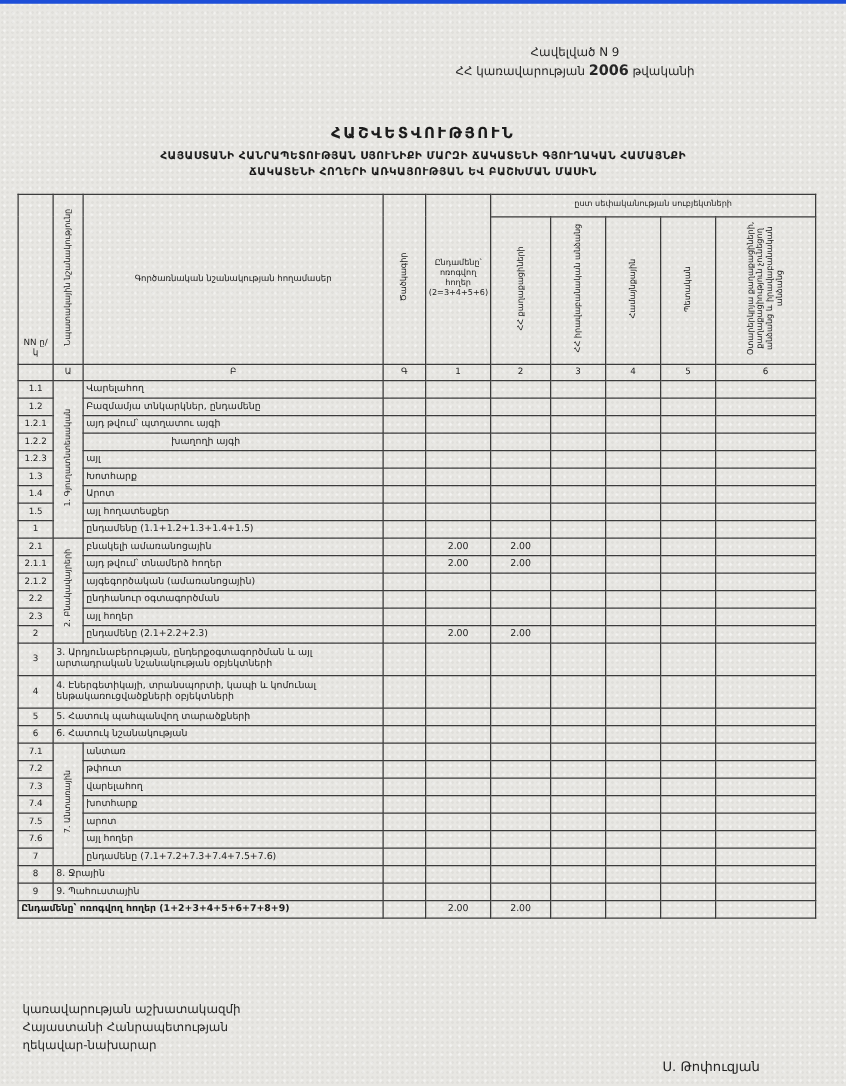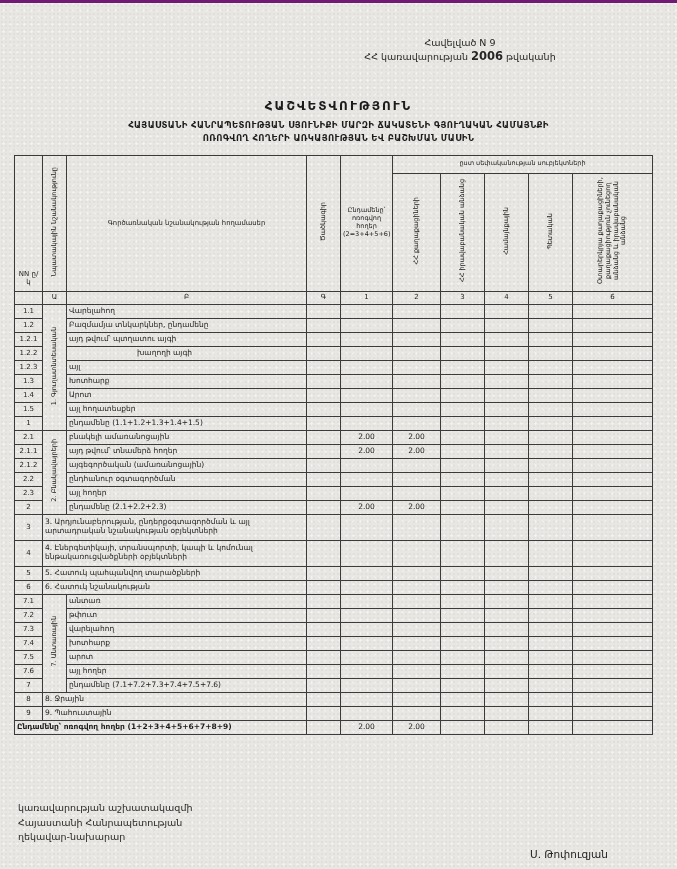--- a/index.html
+++ b/index.html
@@ -6,21 +6,21 @@
   body {
     width:677px; height:869px;
     font-family:"DejaVu Sans", sans-serif;
     color:#1c1c1c;
     background-color:#e8e7e3;
     background-image: radial-gradient(rgba(0,0,0,0.035) 1px, transparent 1.2px),
                       radial-gradient(rgba(255,255,255,0.45) 1px, transparent 1.2px);
     background-size:4px 4px, 7px 7px;
     overflow:hidden;
   }
-  .page { position:relative; width:677px; height:610px; border-top:3px solid #701a75; box-sizing:border-box; }
+  .page { position:relative; width:677px; height:610px; border-top:3px solid #1d4ed8; box-sizing:border-box; }
 
   
   .doc-header { position:absolute; top:34px; right:52px; width:330px; text-align:center;
                 font-size:9.5px; line-height:1.3; color:#262626; }
   .doc-header .year { font-weight:bold; font-size:11.5px; }
 
   
   .title-block { padding-top:96px; text-align:center; }
   .title-main { font-size:12px; font-weight:bold; letter-spacing:2px; margin-bottom:6px; }
   .title-sub  { font-size:8.5px; font-weight:bold; letter-spacing:.4px; line-height:1.5; }
@@ -61,21 +61,21 @@
     <div>
       <span>ՀՀ կառավարության</span>
       <span class="year">2006</span>
       <span>թվականի</span>
     </div>
   </div>
 
   <div class="title-block">
     <div class="title-main">ՀԱՇՎԵՏՎՈՒԹՅՈՒՆ</div>
     <div class="title-sub">ՀԱՅԱՍՏԱՆԻ ՀԱՆՐԱՊԵՏՈՒԹՅԱՆ ՍՅՈՒՆԻՔԻ ՄԱՐԶԻ ՃԱԿԱՏԵՆԻ ԳՅՈՒՂԱԿԱՆ ՀԱՄԱՅՆՔԻ</div>
-    <div class="title-sub">ՈՌՈԳՎՈՂ ՀՈՂԵՐԻ ԱՌԿԱՅՈՒԹՅԱՆ ԵՎ ԲԱՇԽՄԱՆ ՄԱՍԻՆ</div>
+    <div class="title-sub">ՃԱԿԱՏԵՆԻ ՀՈՂԵՐԻ ԱՌԿԱՅՈՒԹՅԱՆ ԵՎ ԲԱՇԽՄԱՆ ՄԱՍԻՆ</div>
   </div>
 
   <table>
     <colgroup>
       <col style="width:28px">
         <col style="width:24px">
         <col style="width:240px">
         <col style="width:34px">
       <col style="width:52px">
         <col style="width:48px">

